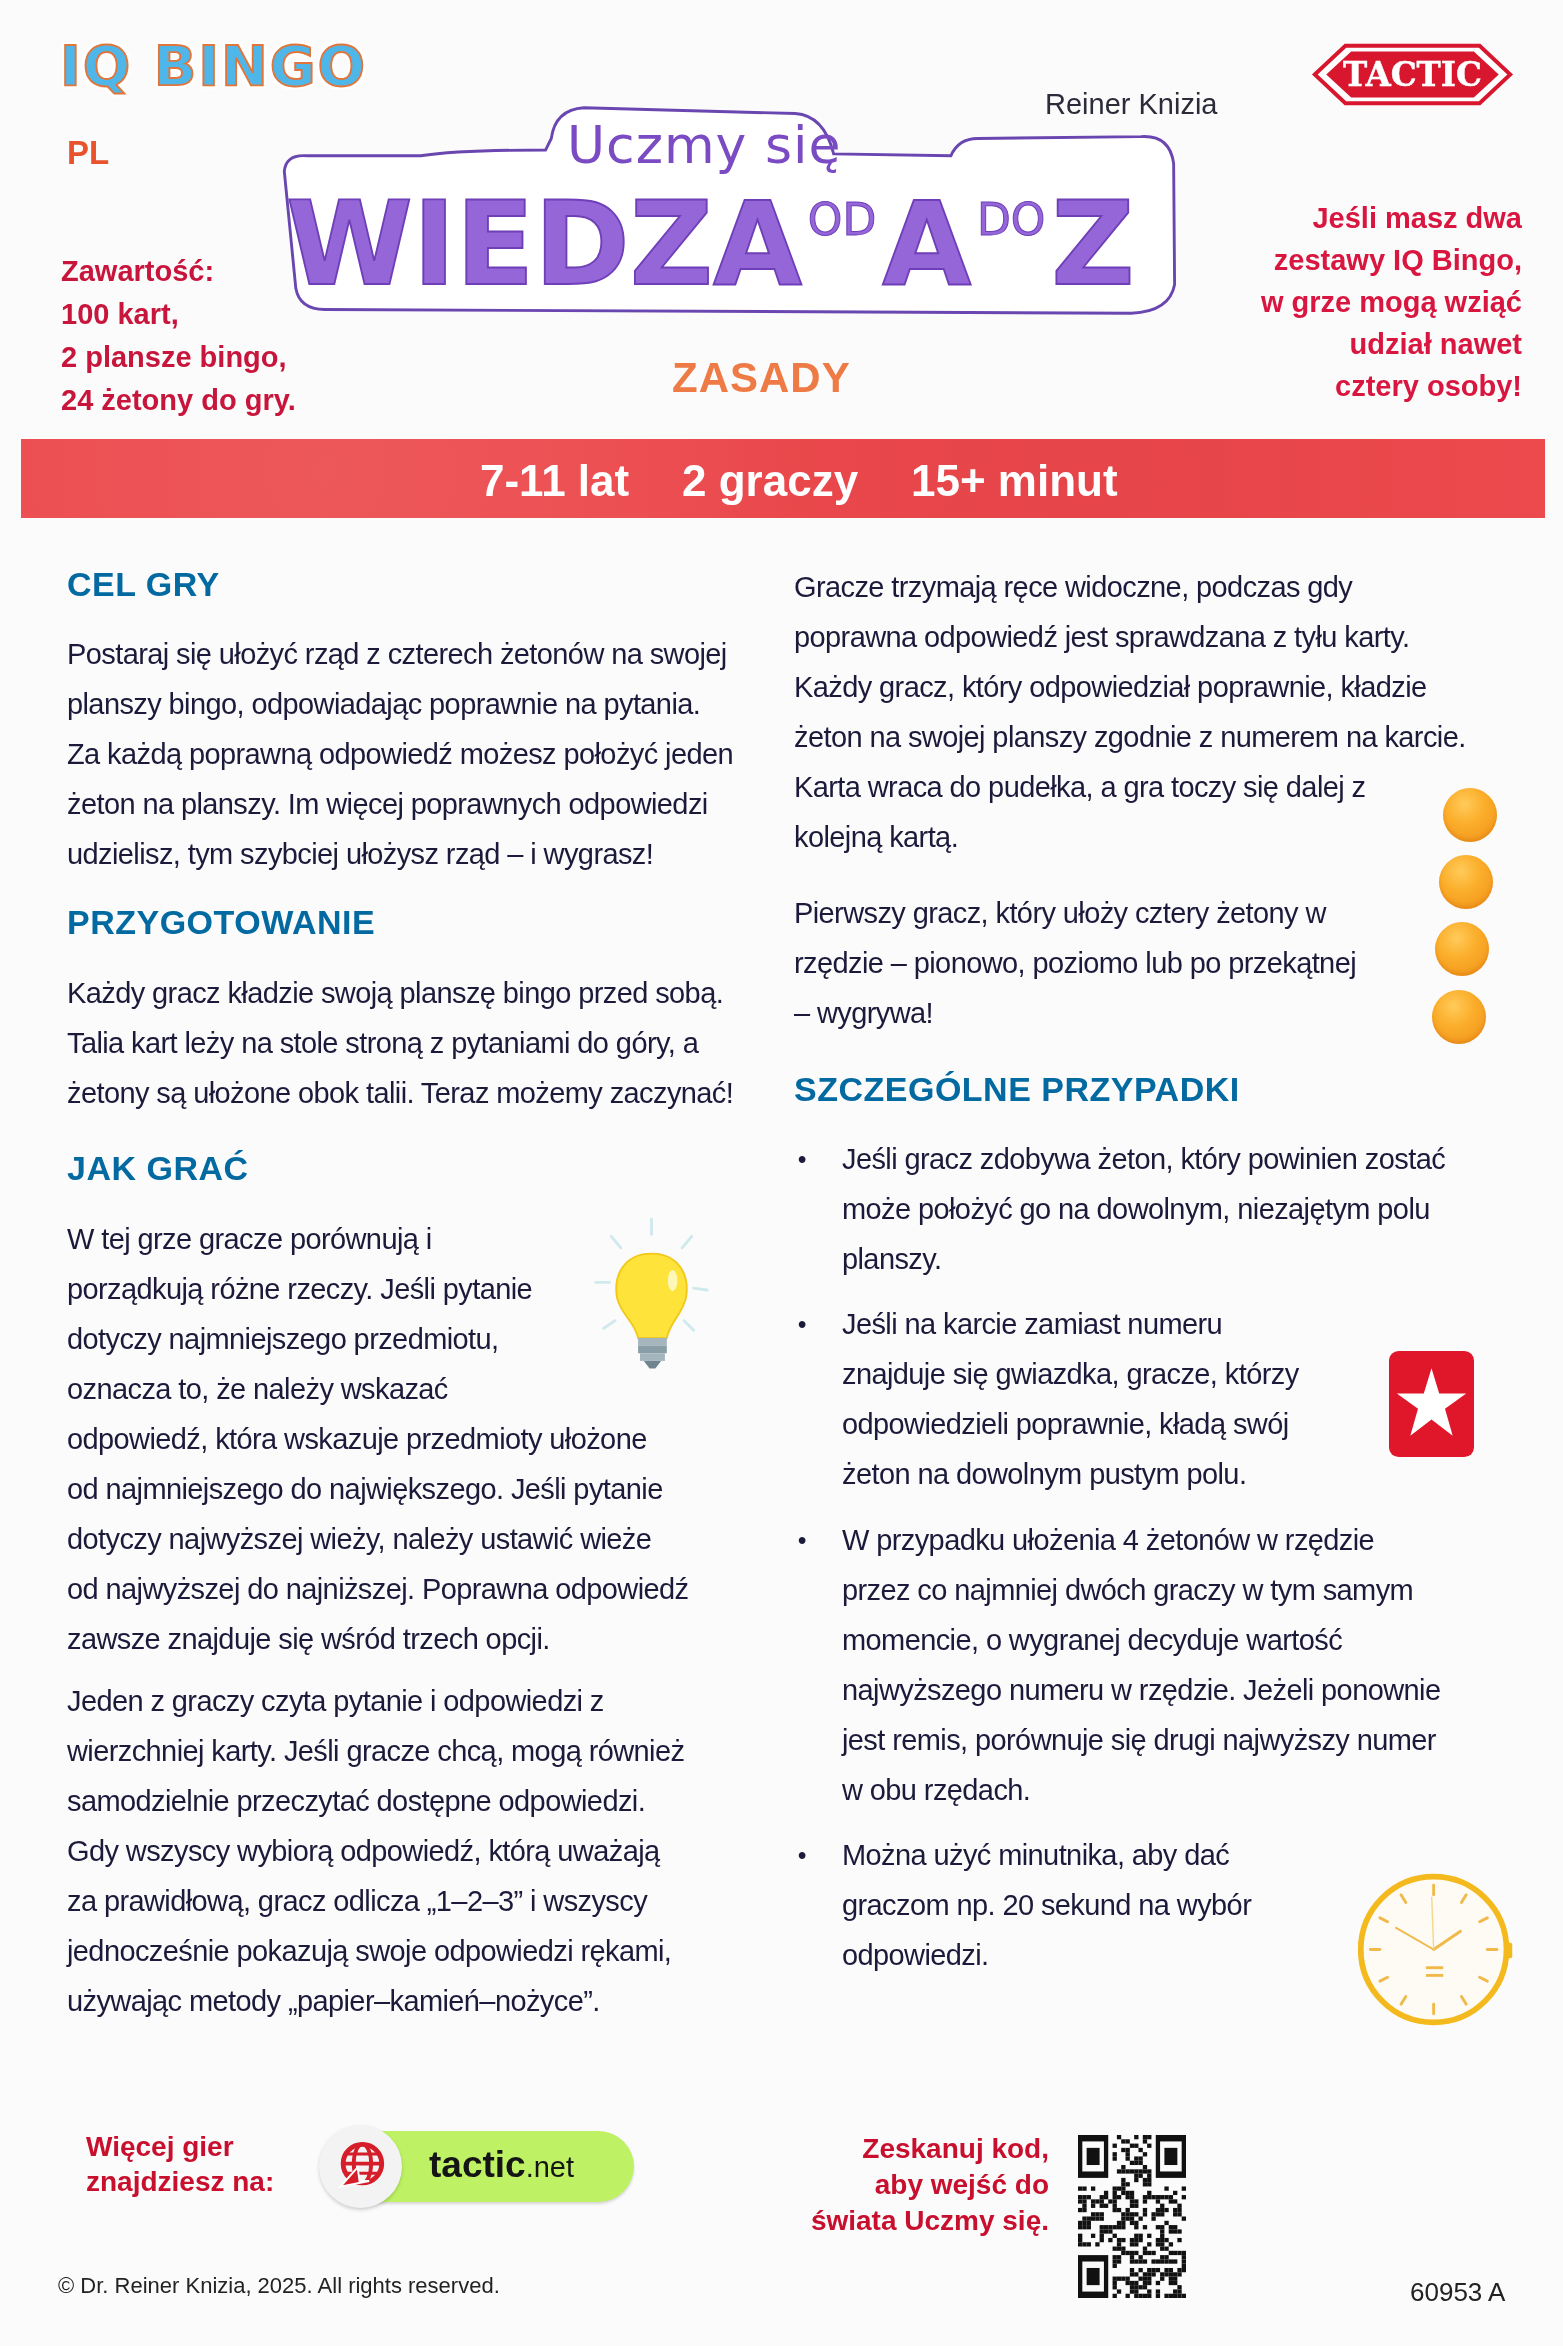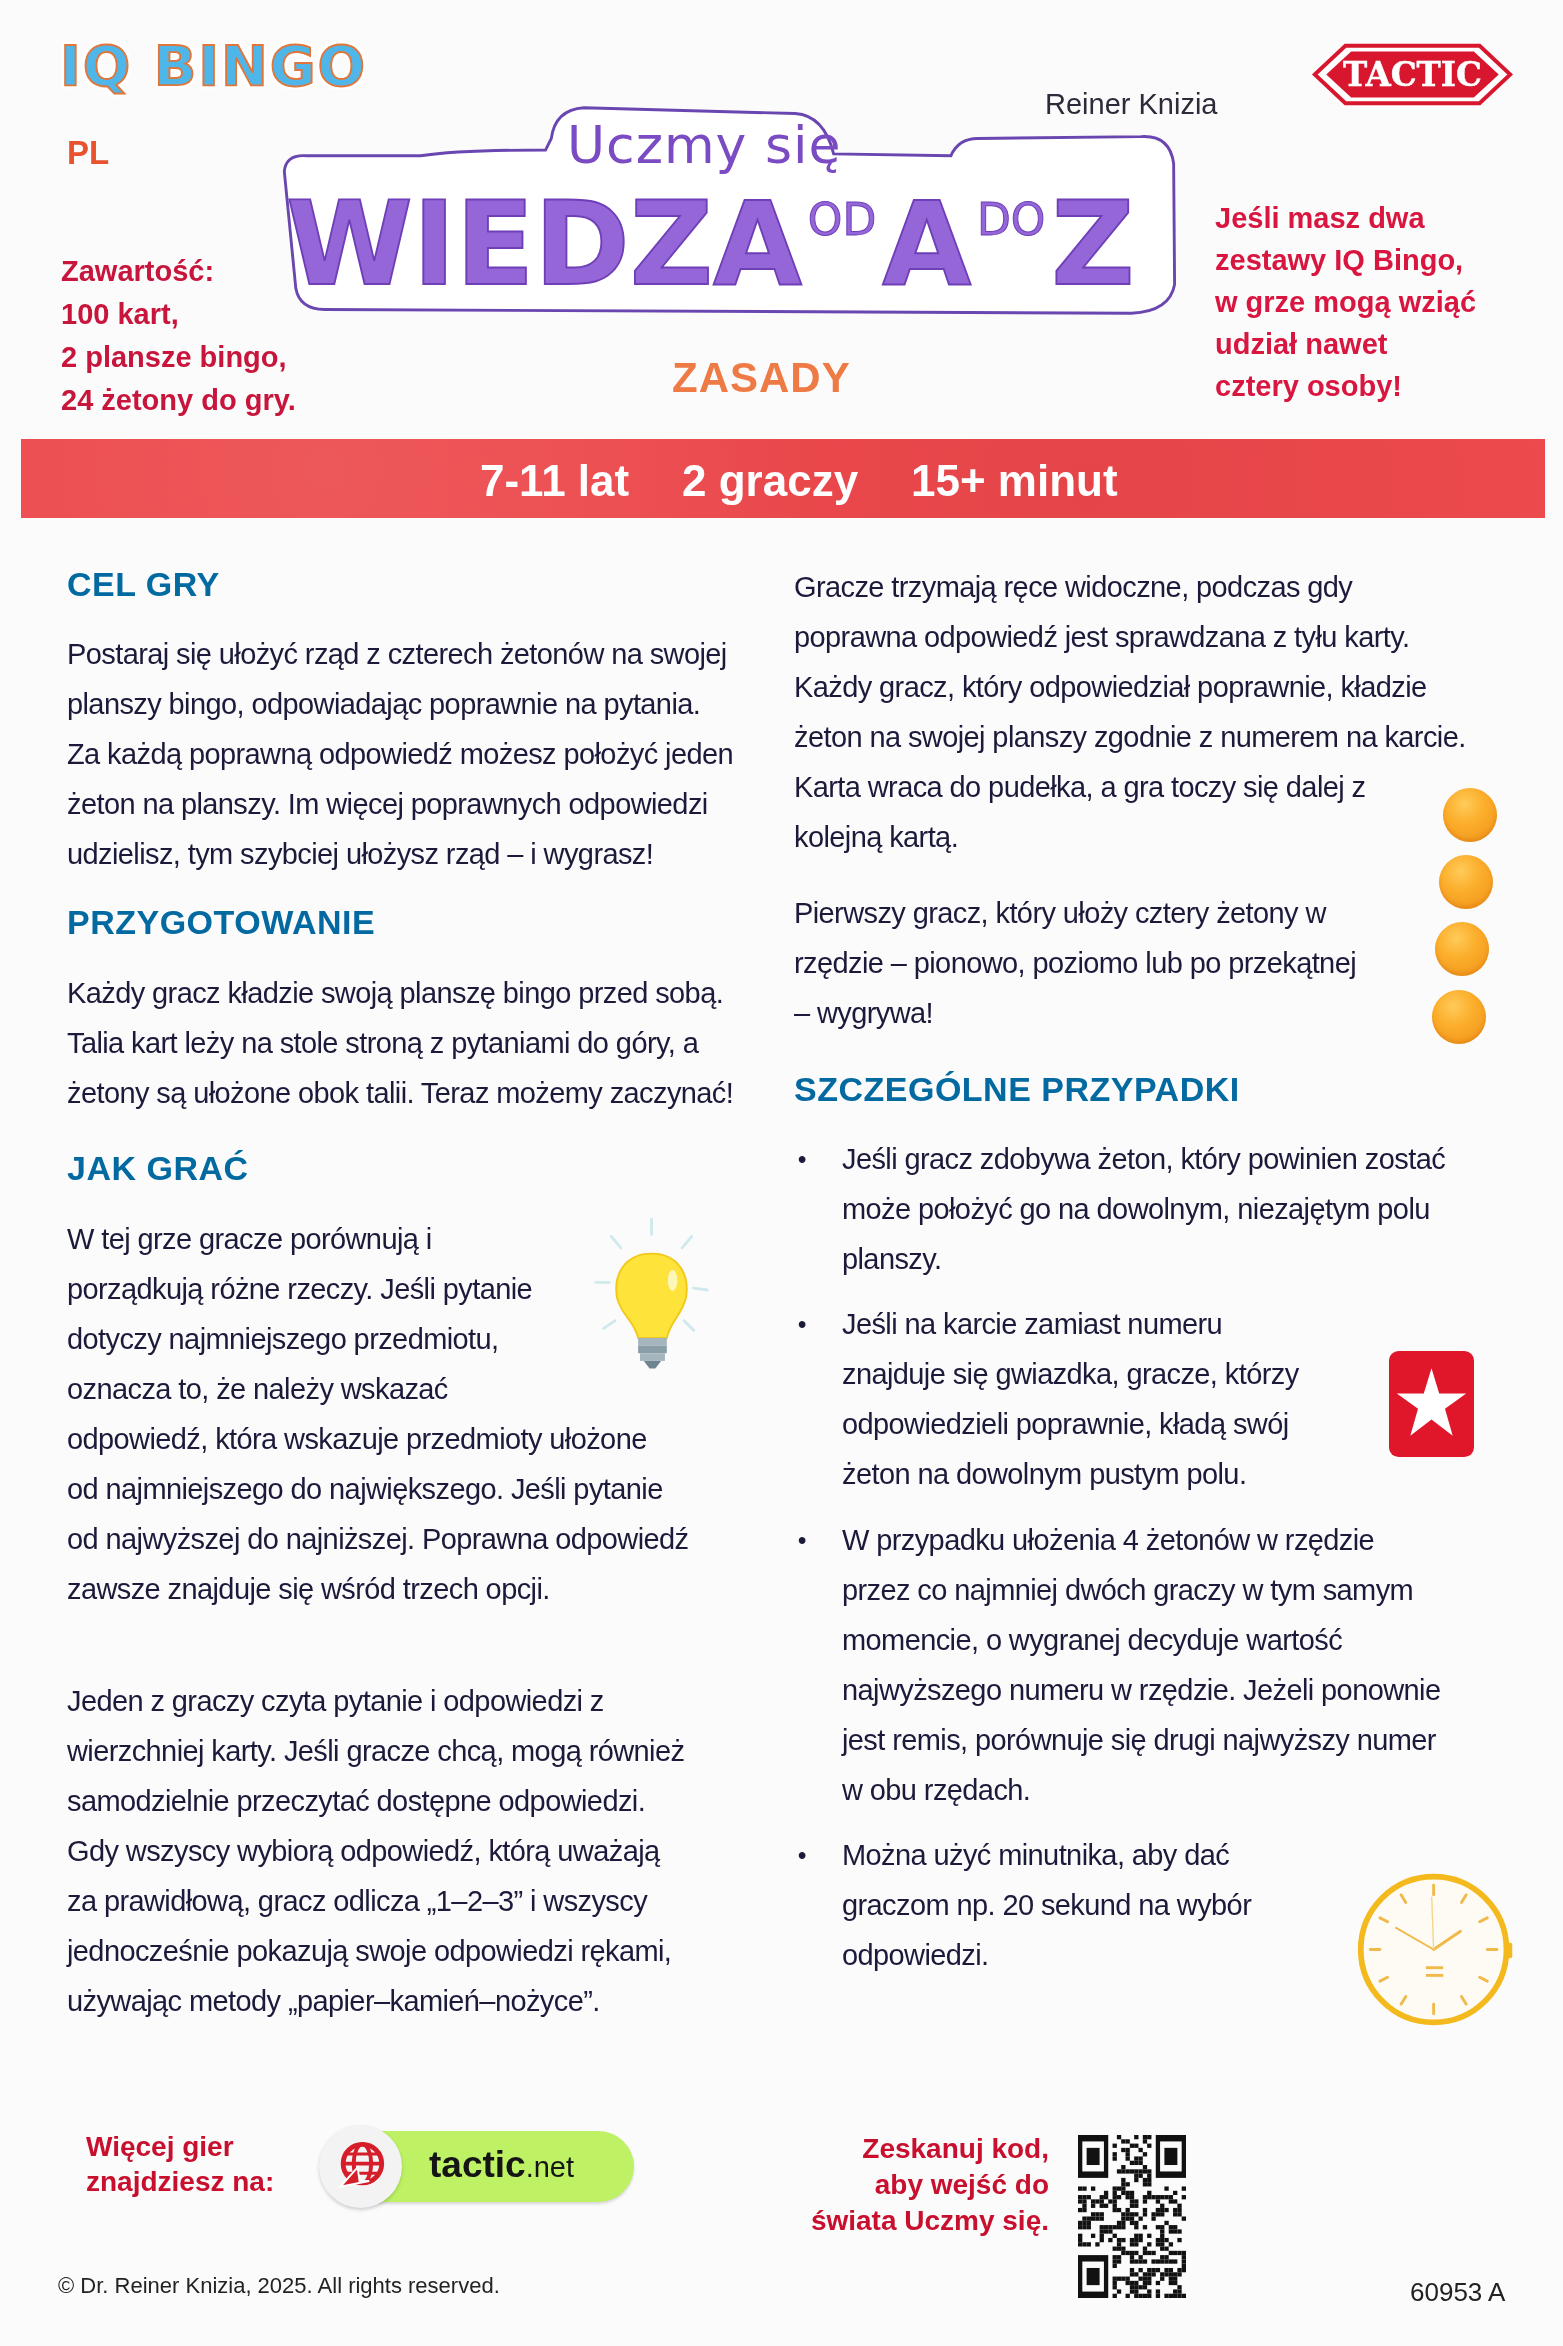--- a/index.html
+++ b/index.html
@@ -8,21 +8,21 @@
 
     .abs { position: absolute; }
 
     
     .iq-logo { left: 60px; top: 38px; font-family: "DejaVu Sans", sans-serif; font-weight: bold; font-size: 56px; letter-spacing: 1.9px;
       color: #4fb6ea; -webkit-text-stroke: 1.9px #e2763a; text-shadow: 0 0 0 #fff, 2.9px 2.9px 0 #fff, -2.9px -2.9px 0 #fff, 2.9px -2.9px 0 #fff, -2.9px 2.9px 0 #fff; line-height: 1; }
     .lang { left: 67px; top: 134px; font-size: 33px; font-weight: bold; color: #e8532e; }
     .contents { left: 61px; top: 250px; font-size: 29px; font-weight: bold; color: #c8153c; line-height: 43px; }
     .author { left: 1045px; top: 88px; font-size: 29px; color: #2b2b3a; }
     .tactic-logo { left: 1307px; top: 40px; width: 211px; height: 69px; }
-    .two-sets { right: 31px; top: 197px; width: 317px; font-size: 29px; font-weight: bold; color: #d8163f; line-height: 42px; }
+    .two-sets { right: 41px; top: 197px; width: 317px; text-align: right; font-size: 29px; font-weight: bold; color: #d8163f; line-height: 42px; }
 
     .title-wrap { left: 267px; top: 96px; width: 922px; height: 231px; }
     .uczmy { position: absolute; left: 300px; top: 19px; font-family: "DejaVu Sans", sans-serif; font-size: 52px; color: #7a4bc2; letter-spacing: 1px; }
     .wiedza-row { position: absolute; left: 19px; top: 91px; display: flex; align-items: flex-end; white-space: nowrap; }
     .wiedza-big { font-family: "DejaVu Sans", sans-serif; font-weight: bold; font-size: 115px; line-height: 1; color: #9466d8;
       -webkit-text-stroke: 1.9px #6f3fb8; }
     .wiedza-small { font-family: "DejaVu Sans", sans-serif; font-weight: normal; font-size: 44px; line-height: 1; color: #9466d8; -webkit-text-stroke: 1px #6f3fb8; margin-bottom: 60px; margin-left: 5.8px; margin-right: 5.8px; }
     .title-outline { position: absolute; left: 0; top: 0; width: 922px; height: 231px; }
     .zasady { left: 672px; top: 354px; font-size: 42px; font-weight: bold; color: #ee7a45; letter-spacing: 1px; }
 
@@ -126,20 +126,21 @@
 </div>
 
 <div class="abs col-left h2" style="top:1149px">JAK GRAĆ</div>
 <div class="abs col-left p" style="top:1214px">
   <div>W tej grze gracze porównują i</div>
   <div>porządkują różne rzeczy. Jeśli pytanie</div>
   <div>dotyczy najmniejszego przedmiotu,</div>
   <div>oznacza to, że należy wskazać</div>
   <div>odpowiedź, która wskazuje przedmioty ułożone</div>
   <div>od najmniejszego do największego. Jeśli pytanie</div>
+  <div>dotyczy najwyższej wieży, należy ustawić wieże</div>
   <div>od najwyższej do najniższej. Poprawna odpowiedź</div>
   <div>zawsze znajduje się wśród trzech opcji.</div>
 </div>
 
 <svg class="abs bulb" viewBox="0 0 120 180">
   <g stroke="#cfe9ec" stroke-width="3" stroke-linecap="round">
     <line x1="60" y1="4" x2="60" y2="20"></line>
       <line x1="18" y1="22" x2="28" y2="34"></line>
       <line x1="102" y1="22" x2="92" y2="34"></line>
     <line x1="2" y1="70" x2="16" y2="70"></line>

